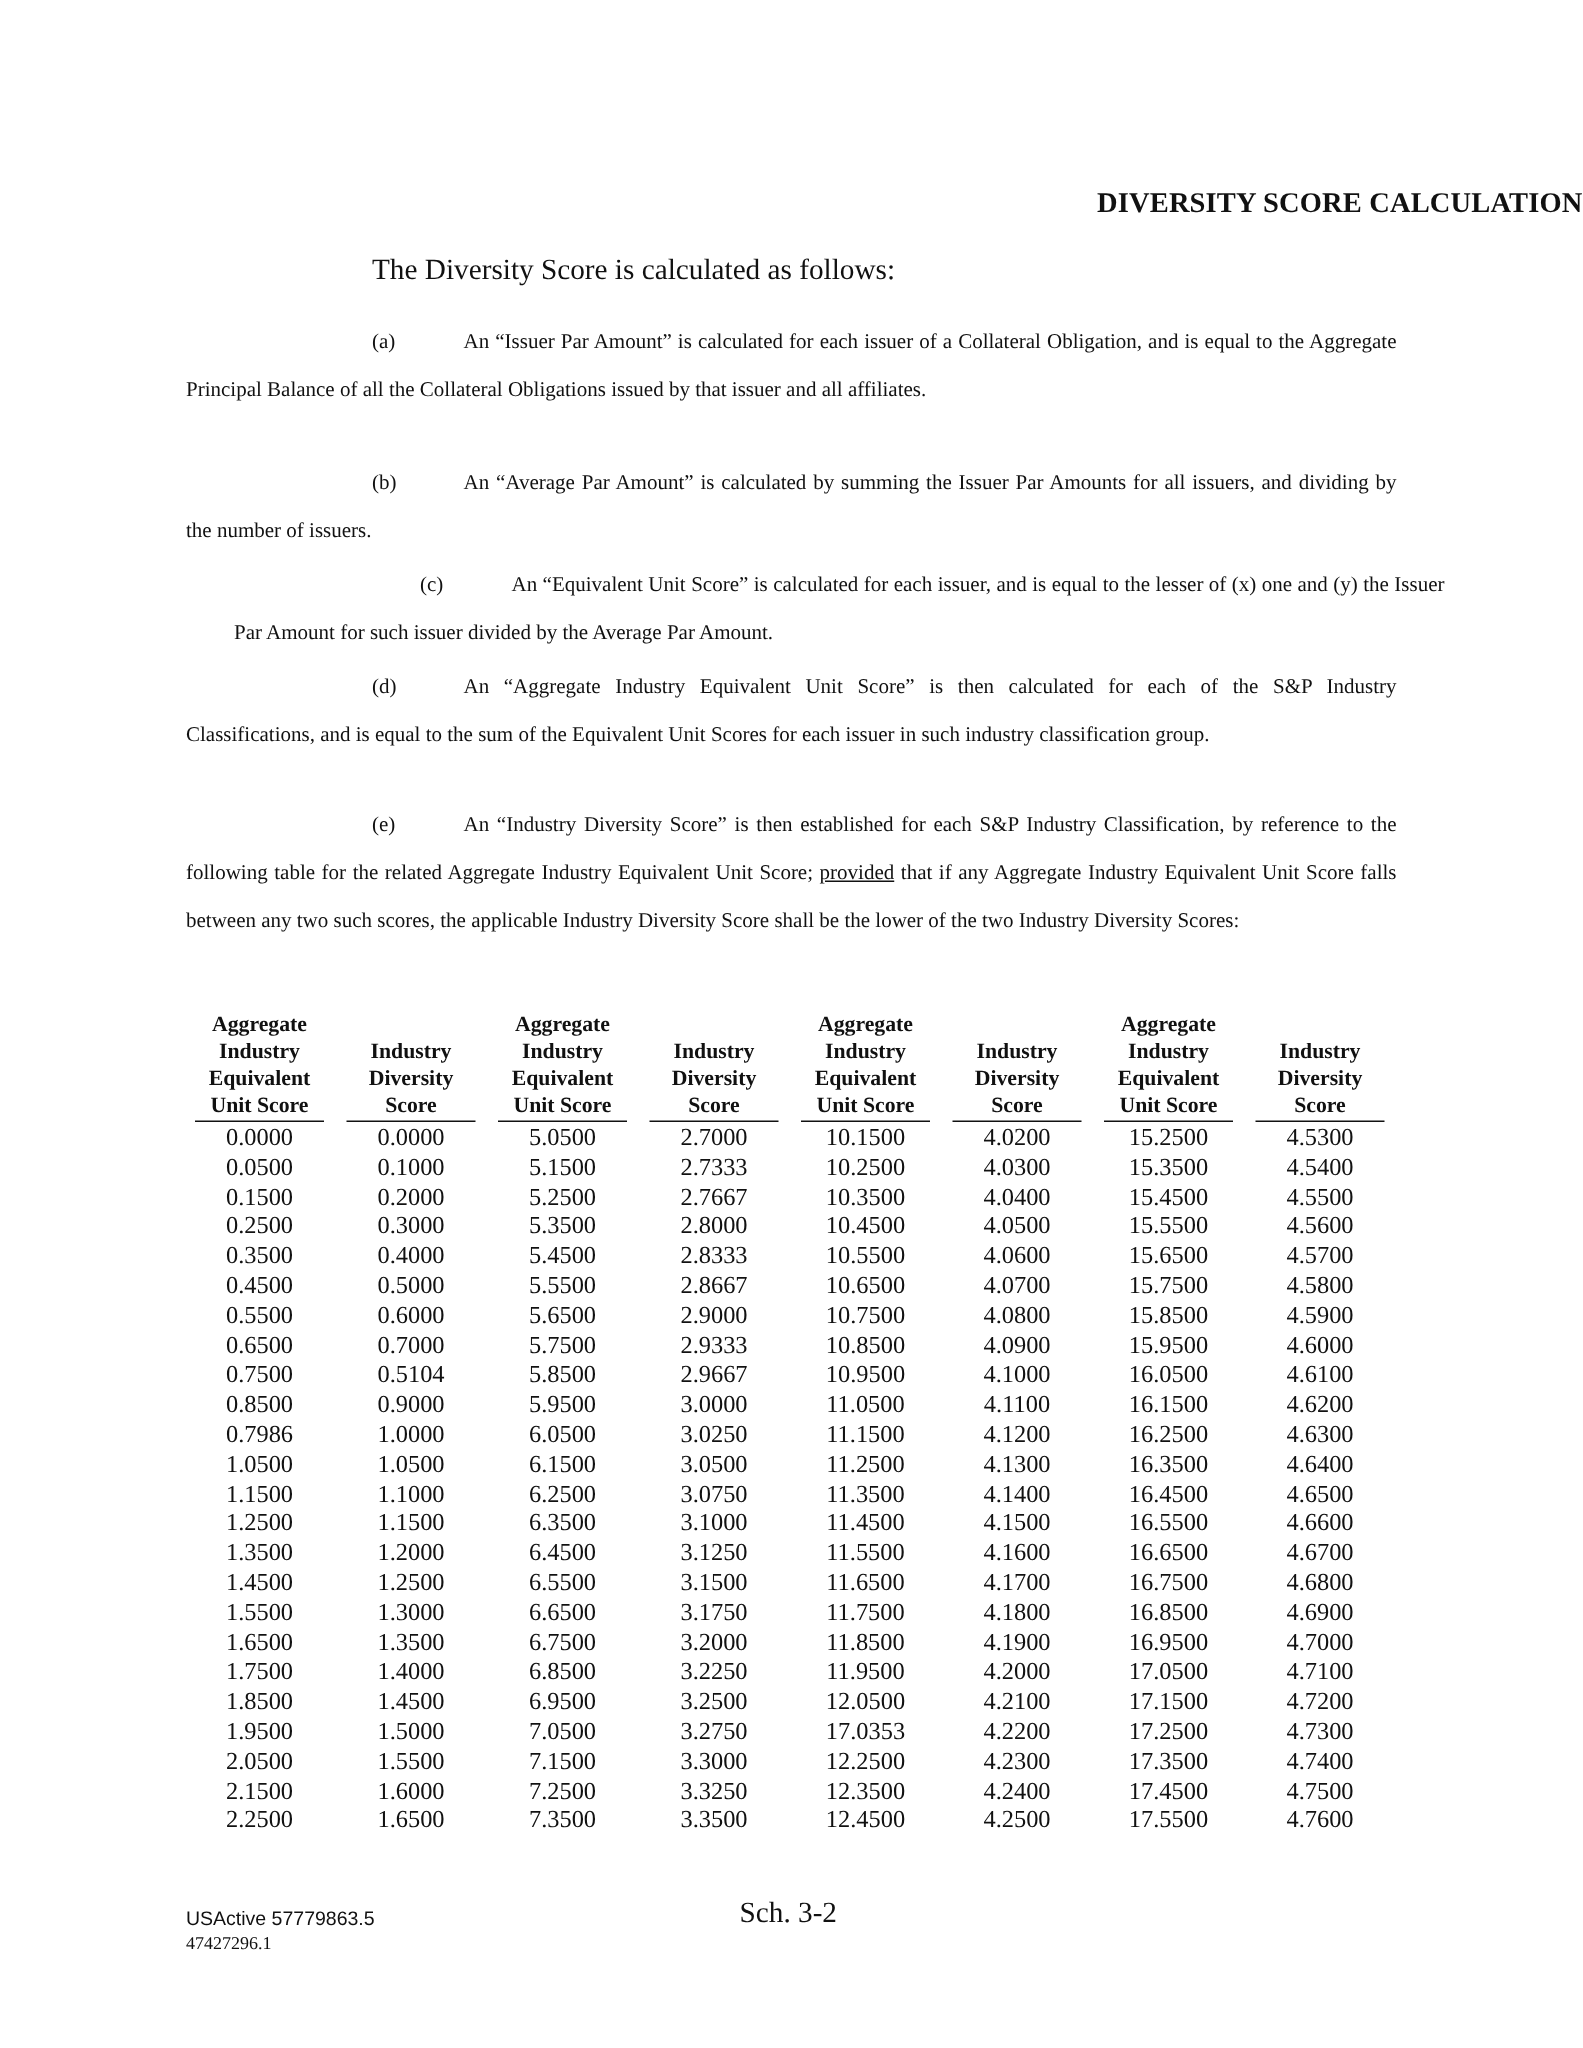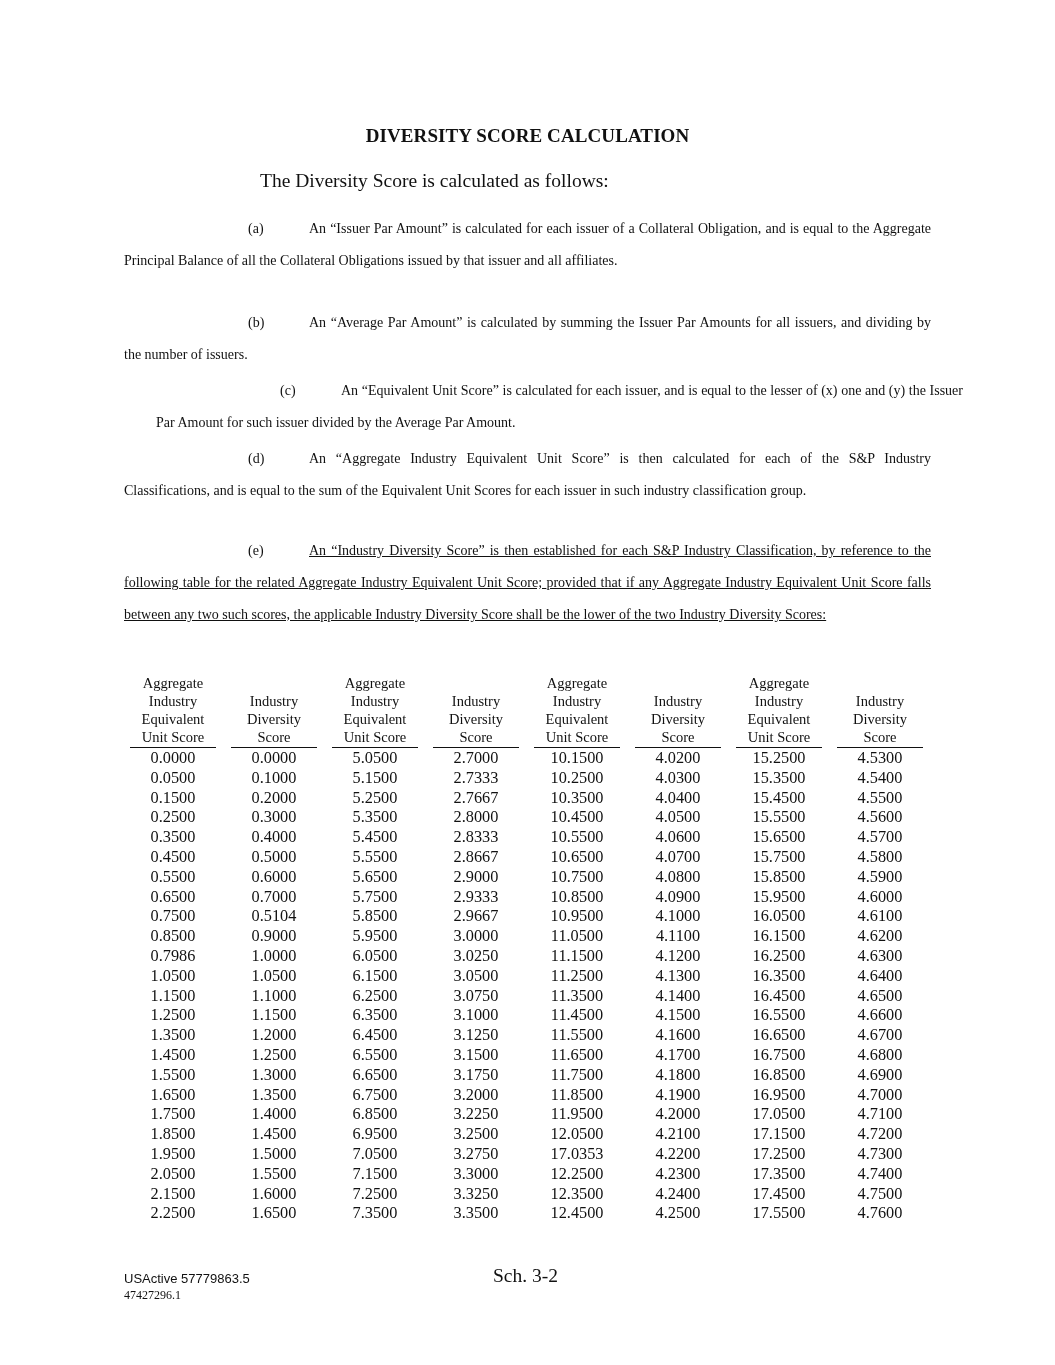--- a/index.html
+++ b/index.html
@@ -1,47 +1,47 @@
 <!DOCTYPE html>
 <html><head>
 <meta charset="utf-8">
 <style>
   html, body { margin: 0; padding: 0; background: #ffffff; }
   body {
     width: 1055px; height: 1365px; position: relative; overflow: hidden;
     font-family: "Liberation Serif", "DejaVu Serif", serif; color: #111;
   }
   .title {
-    position: absolute; top: 125px; left: 0; width: 1055px; text-align: center;
+    position: absolute; top: 125px; left: 0; width: 1055px; text-align: right;
     font-weight: bold; font-size: 19px; letter-spacing: 0.1px;
   }
   .intro {
-    position: absolute; top: 170px; left: 248px; font-size: 19.5px; margin-left: 12px;
+    position: absolute; top: 170px; left: 248px; font-size: 19.5px;
   }
   .para {
     position: absolute; left: 124px; width: 807px;
     font-size: 14px; line-height: 32px; text-align: justify;
     text-align-last: left;
   }
   .para .lbl { display: inline-block; width: 61px; margin-left: 124px; }
   .para u { text-decoration: underline; }
   #pa { top: 213px; }
   #pb { top: 307px; }
   #pc { top: 375px; margin-left: 32px; }
   #pd { top: 443px; }
-  #pe { top: 535px; text-decoration: underline; }
+  #pe { top: 535px; }
 
   table.ds {
     position: absolute; top: 674px; left: 130px;
     border-collapse: separate; border-spacing: 15px 0;
     margin-left: -15px;
     font-size: 16.3px;
   }
   table.ds th {
-    font-weight: normal; font-size: 14.5px; line-height: 18px;
+    font-weight: bold; font-size: 14.5px; line-height: 18px;
     text-align: center; vertical-align: bottom; width: 86px;
     border-bottom: 1.3px solid #111; padding: 0 0 1px 0;
   }
   table.ds td {
     text-align: center; padding: 0; height: 19.8px; line-height: 19.8px;
   }
   .footer-left {
     position: absolute; top: 1270px; left: 124px;
     font-family: "Liberation Sans", "DejaVu Sans", sans-serif; font-size: 13px; line-height: 17px;
   }

